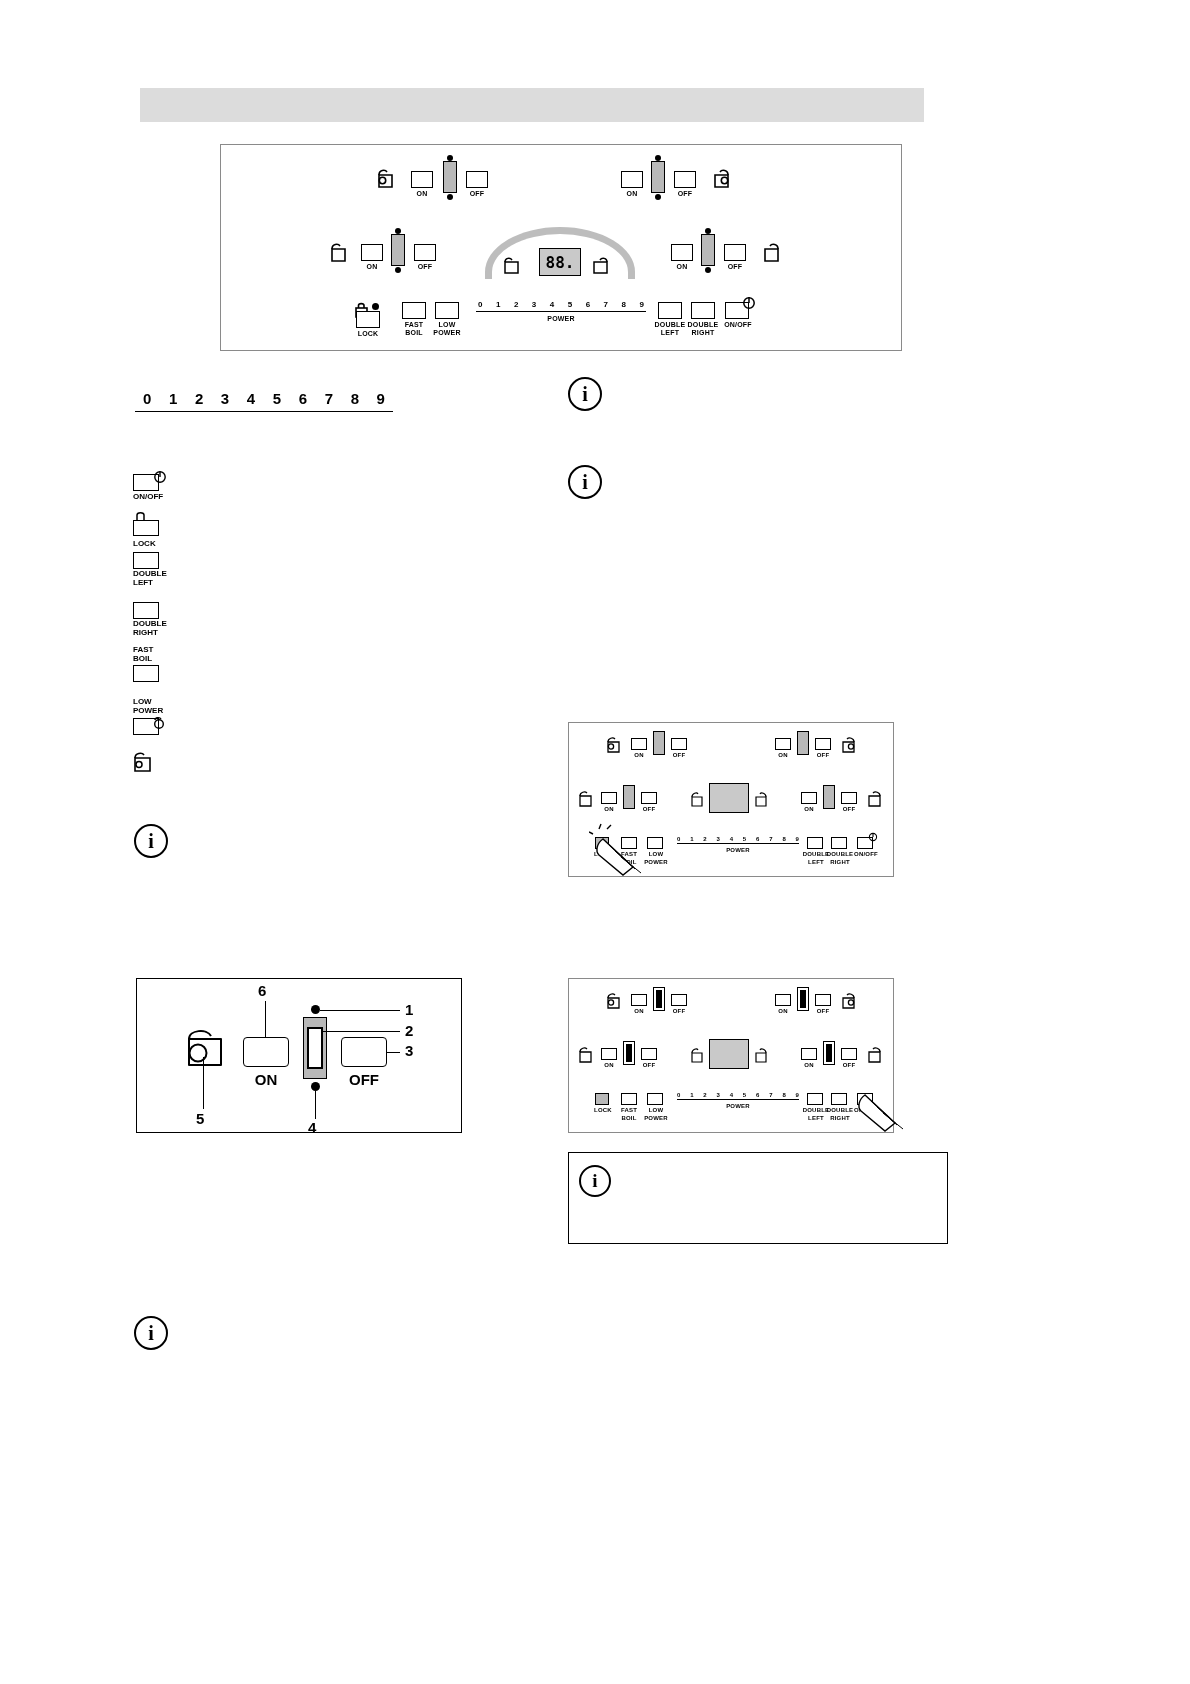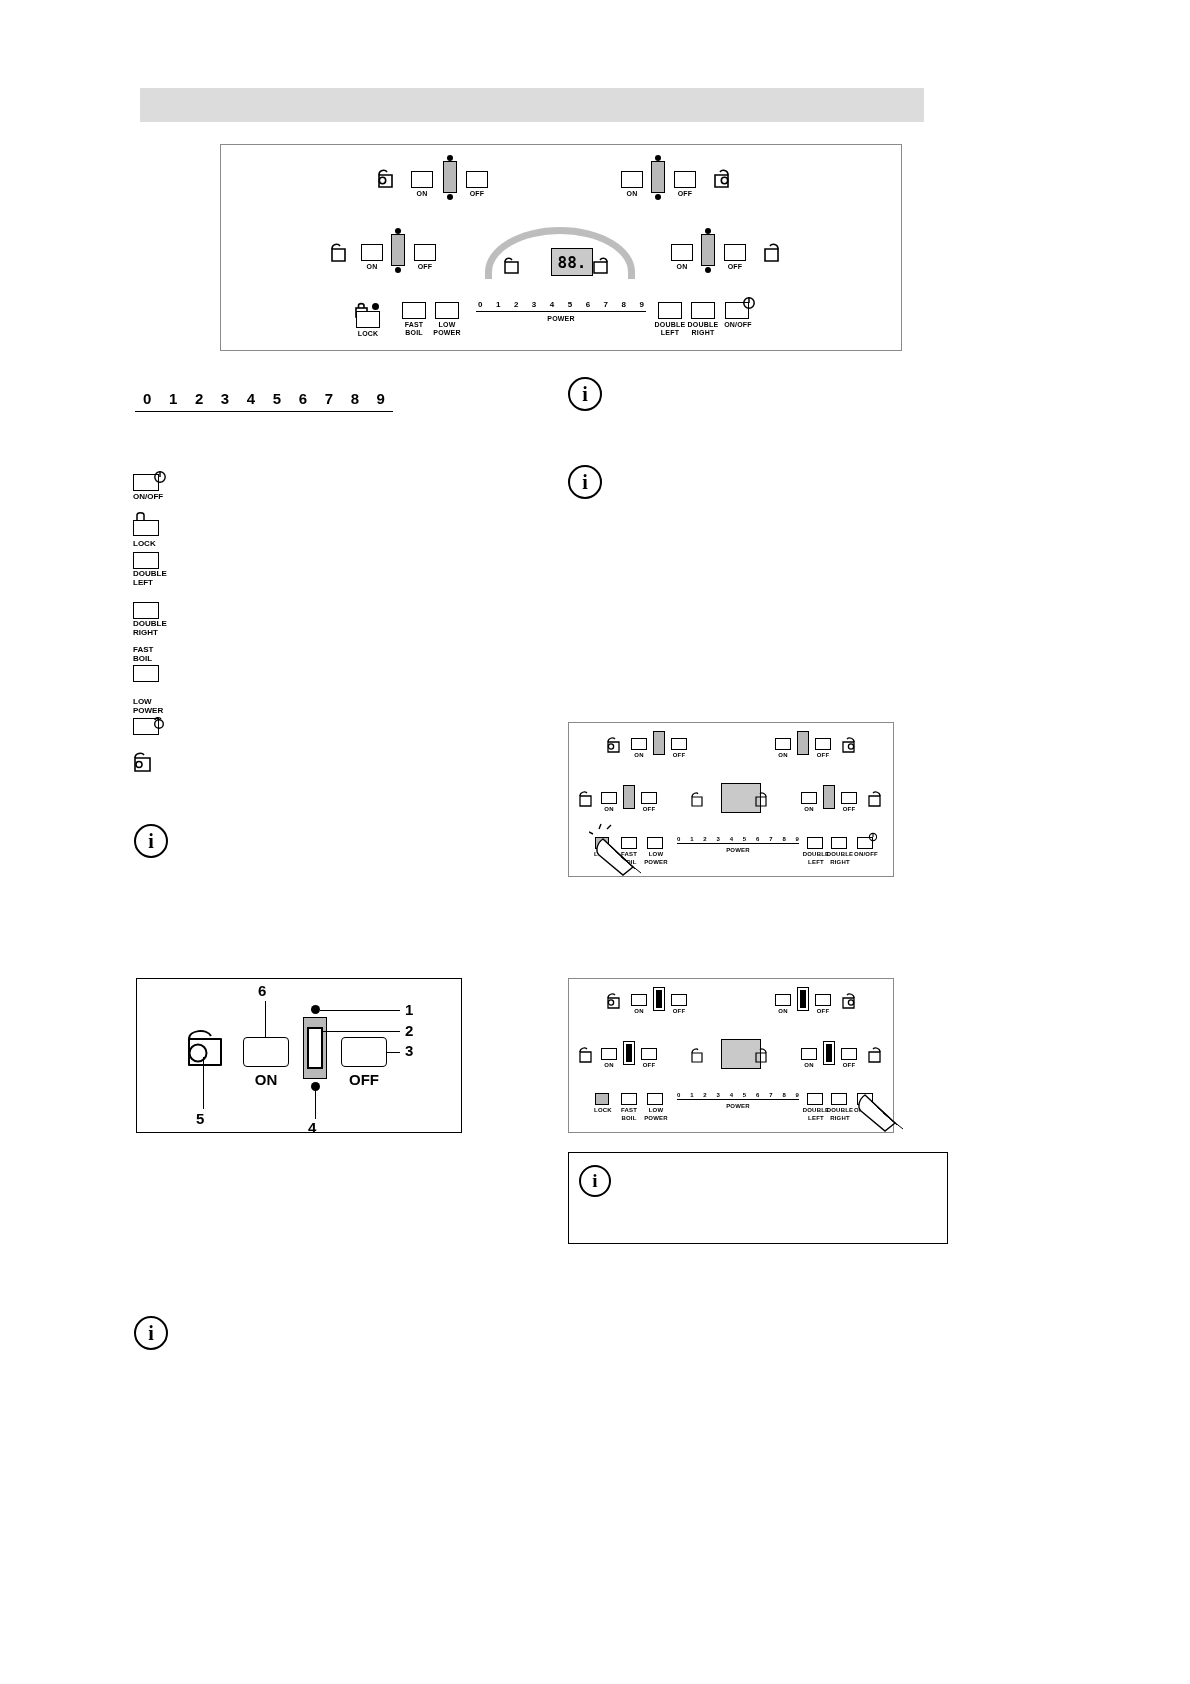--- a/index.html
+++ b/index.html
@@ -123,21 +123,20 @@
   }
   .display {
     background: #c9c9c9;
     border: 1.5px solid #000;
     box-sizing: border-box;
     display: flex;
     align-items: center;
     justify-content: center;
     font-family: "DejaVu Sans Mono", monospace;
     font-weight: bold;
-    margin-left: 12px;
   }
 
   
   .line-h { background: #000; height: 1px; position: absolute; }
   .line-v { background: #000; width: 1px; position: absolute; }
   .callout-num { position: absolute; font-size: 15px; font-weight: bold; }
 
   
   svg { display: block; }
 </style>

